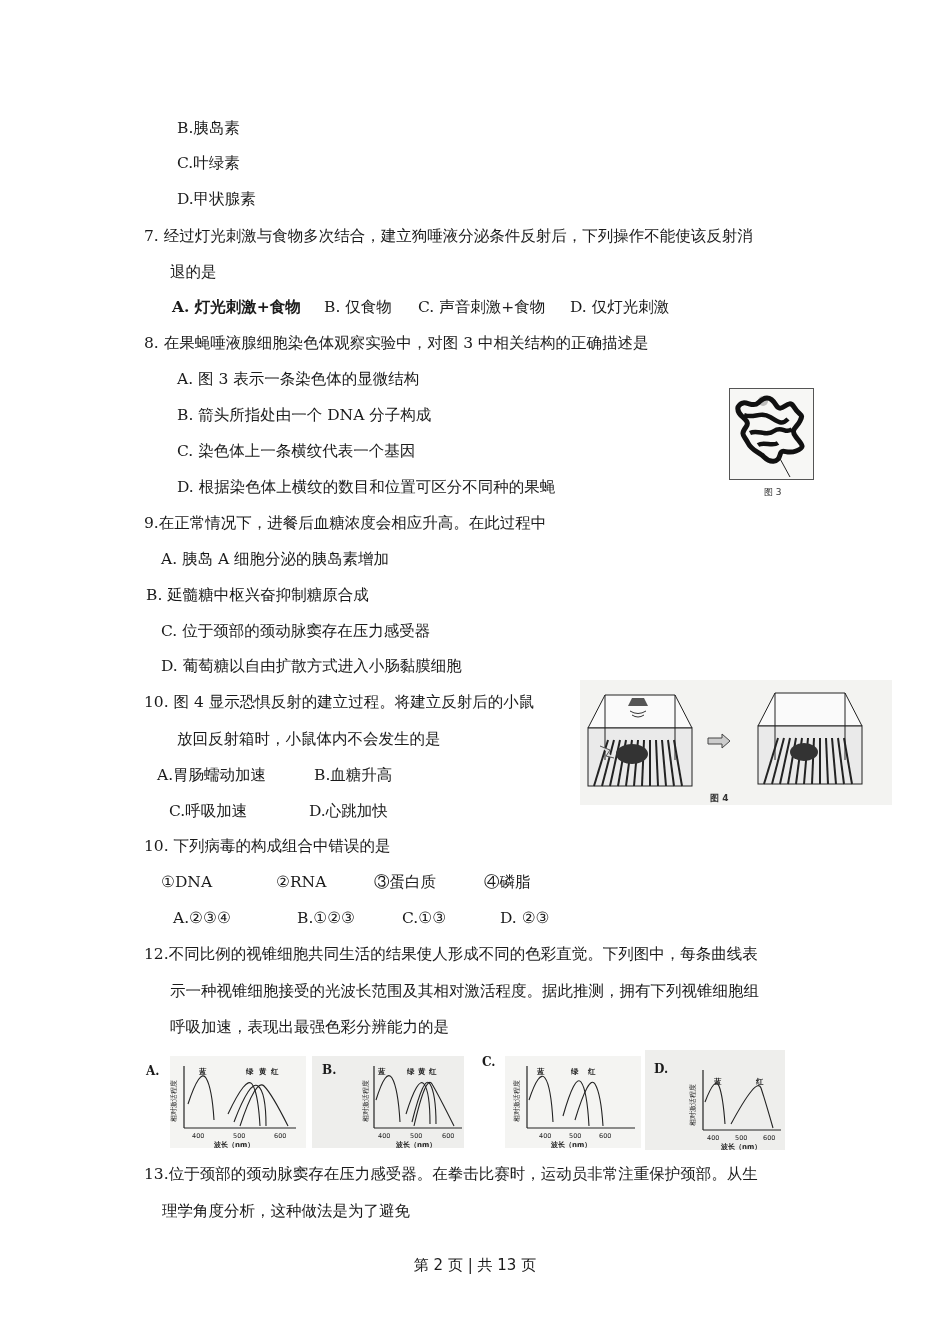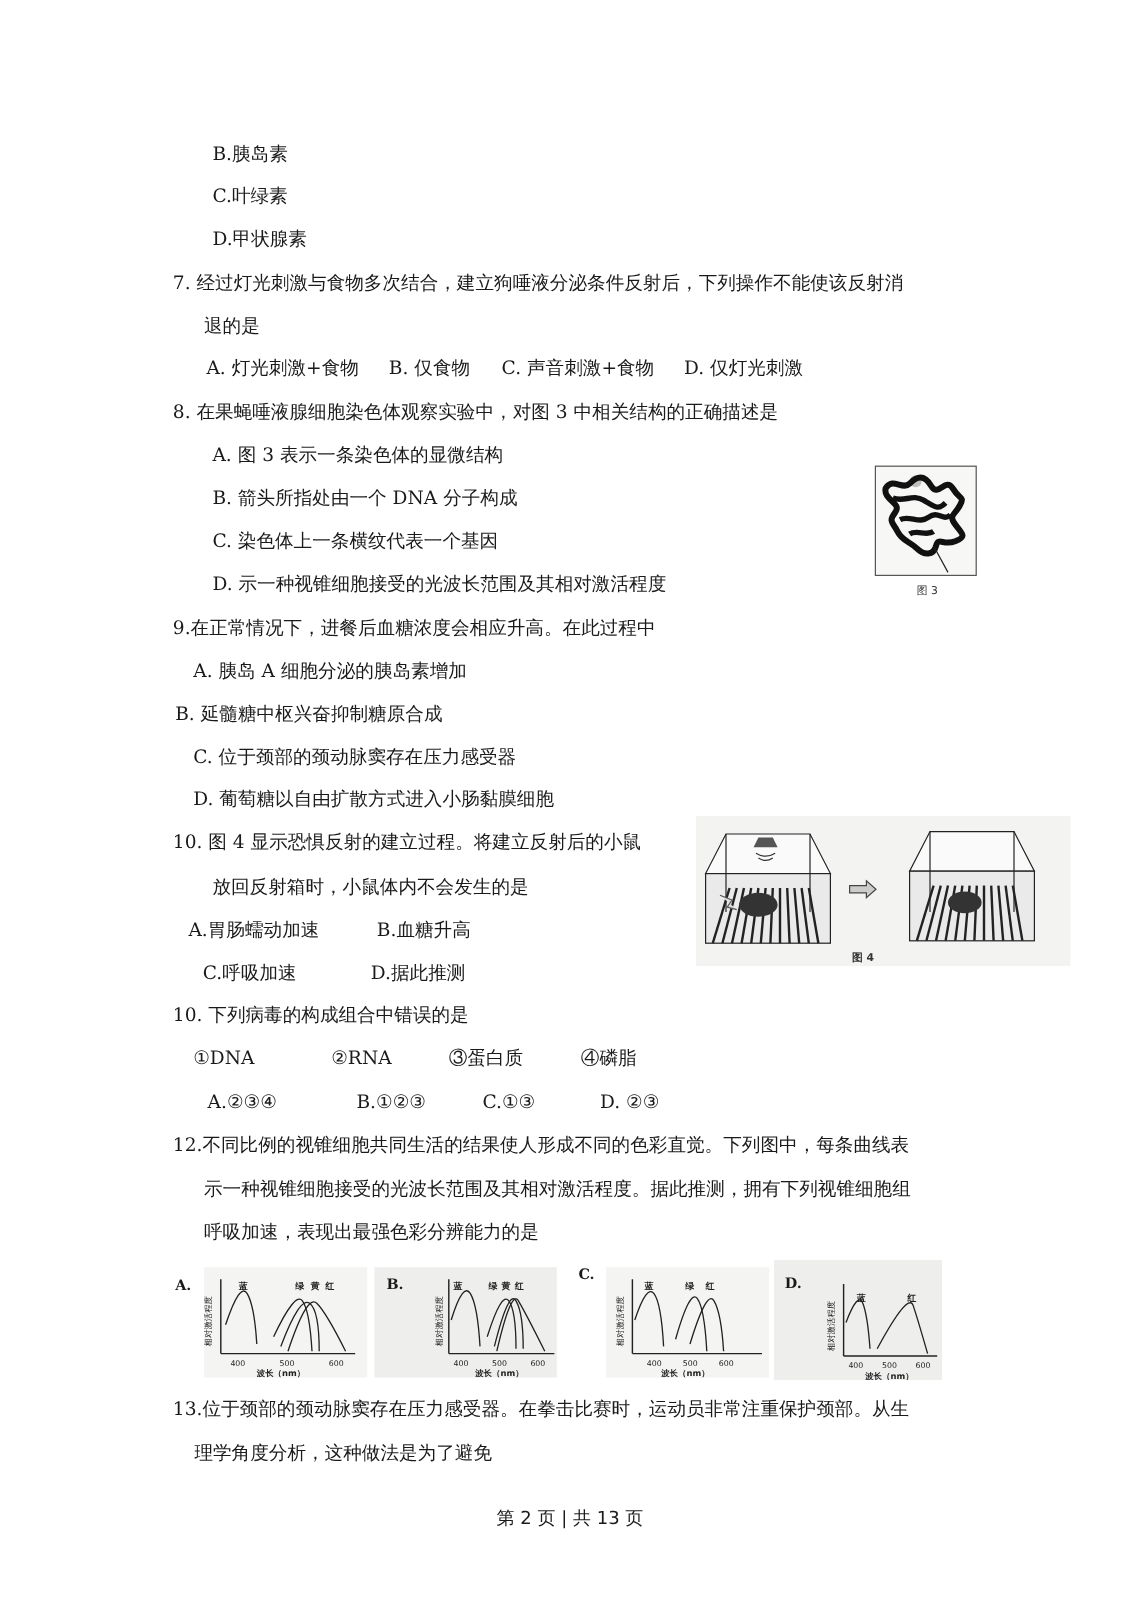--- a/index.html
+++ b/index.html
@@ -33,28 +33,28 @@
 </head>
 <body>
 
 <div class="line" style="top:118px;left:177px;">B.胰岛素</div>
 <div class="line" style="top:153px;left:177px;">C.叶绿素</div>
 <div class="line" style="top:189px;left:177px;">D.甲状腺素</div>
 
 <div class="line" style="top:226px;left:144px;">7. 经过灯光刺激与食物多次结合，建立狗唾液分泌条件反射后，下列操作不能使该反射消</div>
 <div class="line" style="top:262px;left:170px;">退的是</div>
 <div class="line opt-row" style="top:297px;left:172px;">
-  <span style="width:152px;">A. 灯光刺激+食物</span><span style="width:94px;">B. 仅食物</span><span style="width:152px;">C. 声音刺激+食物</span><span>D. 仅灯光刺激</span>
+  <span style="width:152px;font-weight:bold;">A. 灯光刺激+食物</span><span style="width:94px;">B. 仅食物</span><span style="width:152px;">C. 声音刺激+食物</span><span>D. 仅灯光刺激</span>
 </div>
 
 <div class="line" style="top:333px;left:144px;">8. 在果蝇唾液腺细胞染色体观察实验中，对图 3 中相关结构的正确描述是</div>
 <div class="line" style="top:369px;left:177px;">A. 图 3 表示一条染色体的显微结构</div>
 <div class="line" style="top:405px;left:177px;">B. 箭头所指处由一个 DNA 分子构成</div>
 <div class="line" style="top:441px;left:177px;">C. 染色体上一条横纹代表一个基因</div>
-<div class="line" style="top:477px;left:177px;">D. 示一种视锥细胞接受的光波长范围及其相对激活程度</div>
+<div class="line" style="top:477px;left:177px;">D. 根据染色体上横纹的数目和位置可区分不同种的果蝇</div>
 
 <div class="fig" style="top:388px;left:729px;width:83px;height:90px;border:1px solid #555;background:#f7f7f5;">
   <svg width="83" height="90" viewBox="0 0 83 90">
     <circle cx="33" cy="12" r="5" fill="#999" opacity="0.6"></circle>
     <path d="M8 18 C14 8, 22 20, 28 14 S40 6, 46 16 S58 8, 64 18 S74 24, 70 32 S60 40, 66 48 S76 58, 66 62 S52 58, 50 66 S40 74, 34 68 S22 62, 18 54 S10 46, 16 38 S6 28, 8 18 Z" fill="none" stroke="#111" stroke-width="5" stroke-linejoin="round"></path>
     <path d="M14 26 C24 30, 30 22, 40 28 S52 36, 58 30 M20 44 C28 40, 36 48, 44 42 S56 46, 62 40 M28 56 C34 52, 42 58, 48 54" fill="none" stroke="#111" stroke-width="4.5"></path>
     <line x1="60" y1="88" x2="48" y2="66" stroke="#222" stroke-width="1"></line>
   </svg>
 </div>
 <div class="fig-caption" style="top:486px;left:764px;">图 3</div>
@@ -64,21 +64,21 @@
 <div class="line" style="top:585px;left:146px;">B. 延髓糖中枢兴奋抑制糖原合成</div>
 <div class="line" style="top:621px;left:161px;">C. 位于颈部的颈动脉窦存在压力感受器</div>
 <div class="line" style="top:656px;left:161px;">D. 葡萄糖以自由扩散方式进入小肠黏膜细胞</div>
 
 <div class="line" style="top:692px;left:144px;">10. 图 4 显示恐惧反射的建立过程。将建立反射后的小鼠</div>
 <div class="line" style="top:729px;left:177px;">放回反射箱时，小鼠体内不会发生的是</div>
 <div class="line opt-row" style="top:765px;left:157px;">
   <span style="width:157px;">A.胃肠蠕动加速</span><span>B.血糖升高</span>
 </div>
 <div class="line opt-row" style="top:801px;left:169px;">
-  <span style="width:140px;">C.呼吸加速</span><span>D.据此推测</span>
+  <span style="width:140px;">C.呼吸加速</span><span>D.心跳加快</span>
 </div>
 
 <div class="fig" style="top:680px;left:580px;width:312px;height:125px;background:#f3f3f1;">
   <svg width="312" height="125" viewBox="0 0 312 125">
 
     <g stroke="#222" stroke-width="1" fill="none">
       <polygon points="25,15 95,15 112,48 8,48" fill="#fafafa"></polygon>
       <rect x="8" y="48" width="104" height="58" fill="#eaeaea"></rect>
       <line x1="25" y1="15" x2="25" y2="80"></line>
       <line x1="95" y1="15" x2="95" y2="80"></line>

